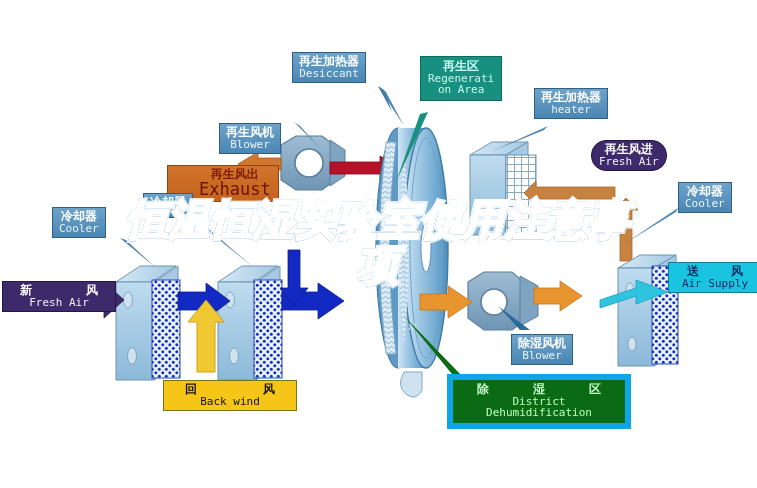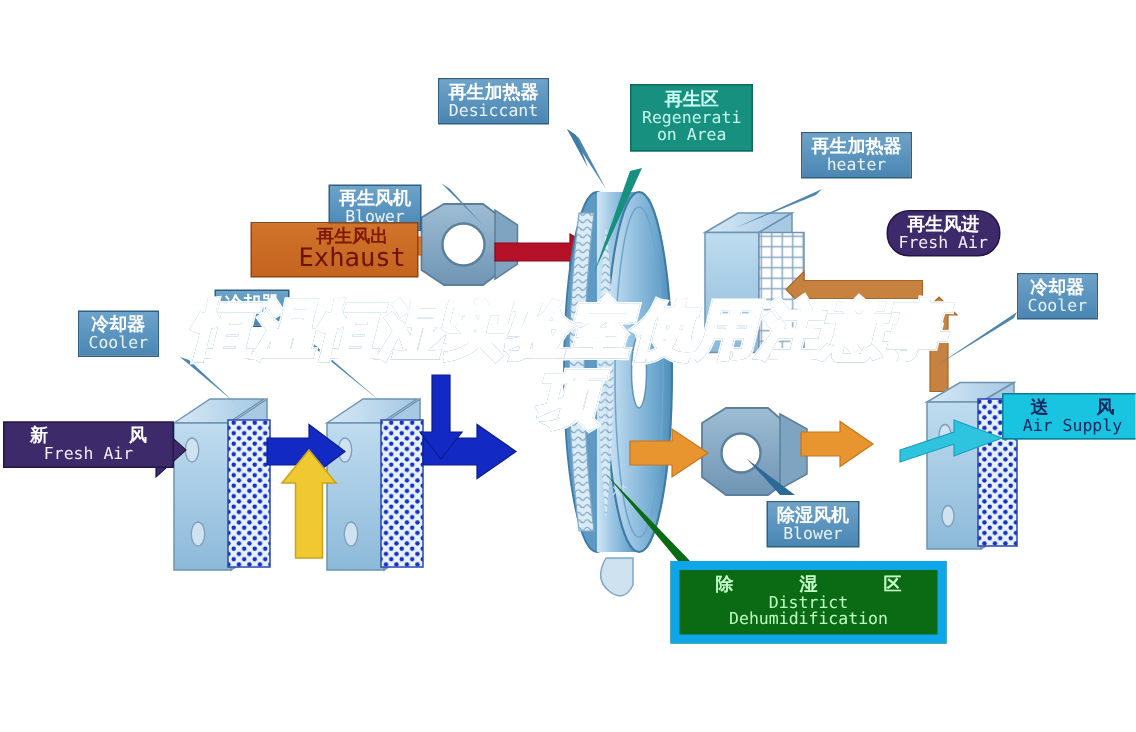--- a/index.html
+++ b/index.html
@@ -365,39 +365,43 @@
   <div class="lbl lbl-purple tight" style="left:591px; top:140px;border-radius:15px;">
     <span class="cn">再生风进</span>
     <span class="en">Fresh Air</span>
   </div>
 
   <div class="lbl lbl-blue" style="left:678px; top:182px;">
     <span class="cn">冷却器</span>
     <span class="en">Cooler</span>
   </div>
 
-  <div class="lbl lbl-orange" style="left:167px; top:148px;padding-left:31px;">
+  <div class="lbl lbl-orange" style="left:167px; top:165px;padding-left:31px;">
     <span class="cn">再生风出</span>
     <span class="en">Exhaust</span>
   </div>
 
   <div class="lbl lbl-blue" style="left:143px; top:193px; padding-bottom:8px;">
     <span class="cn">冷却器</span>
   </div>
 
   <div class="lbl lbl-blue" style="left:52px; top:207px;">
     <span class="cn">冷却器</span>
     <span class="en">Cooler</span>
   </div>
 
   <div class="lbl lbl-purple" style="left:2px; top:281px;">
     <span class="cn">新　　风</span>
     <span class="en">Fresh Air</span>
   </div>
 
+  <div class="lbl lbl-yellow" style="left:163px; top:380px;">
+    <span class="cn">回　　风</span>
+    <span class="en">Back wind</span>
+  </div>
 
   <div class="lbl lbl-blue" style="left:511px; top:334px;">
     <span class="cn">除湿风机</span>
     <span class="en">Blower</span>
   </div>
 
   <div class="lbl lbl-green" style="left:447px; top:374px;">
     <span class="cn">除　湿　区</span>
     <span class="en">District</span>
     <span class="en">Dehumidification</span>

